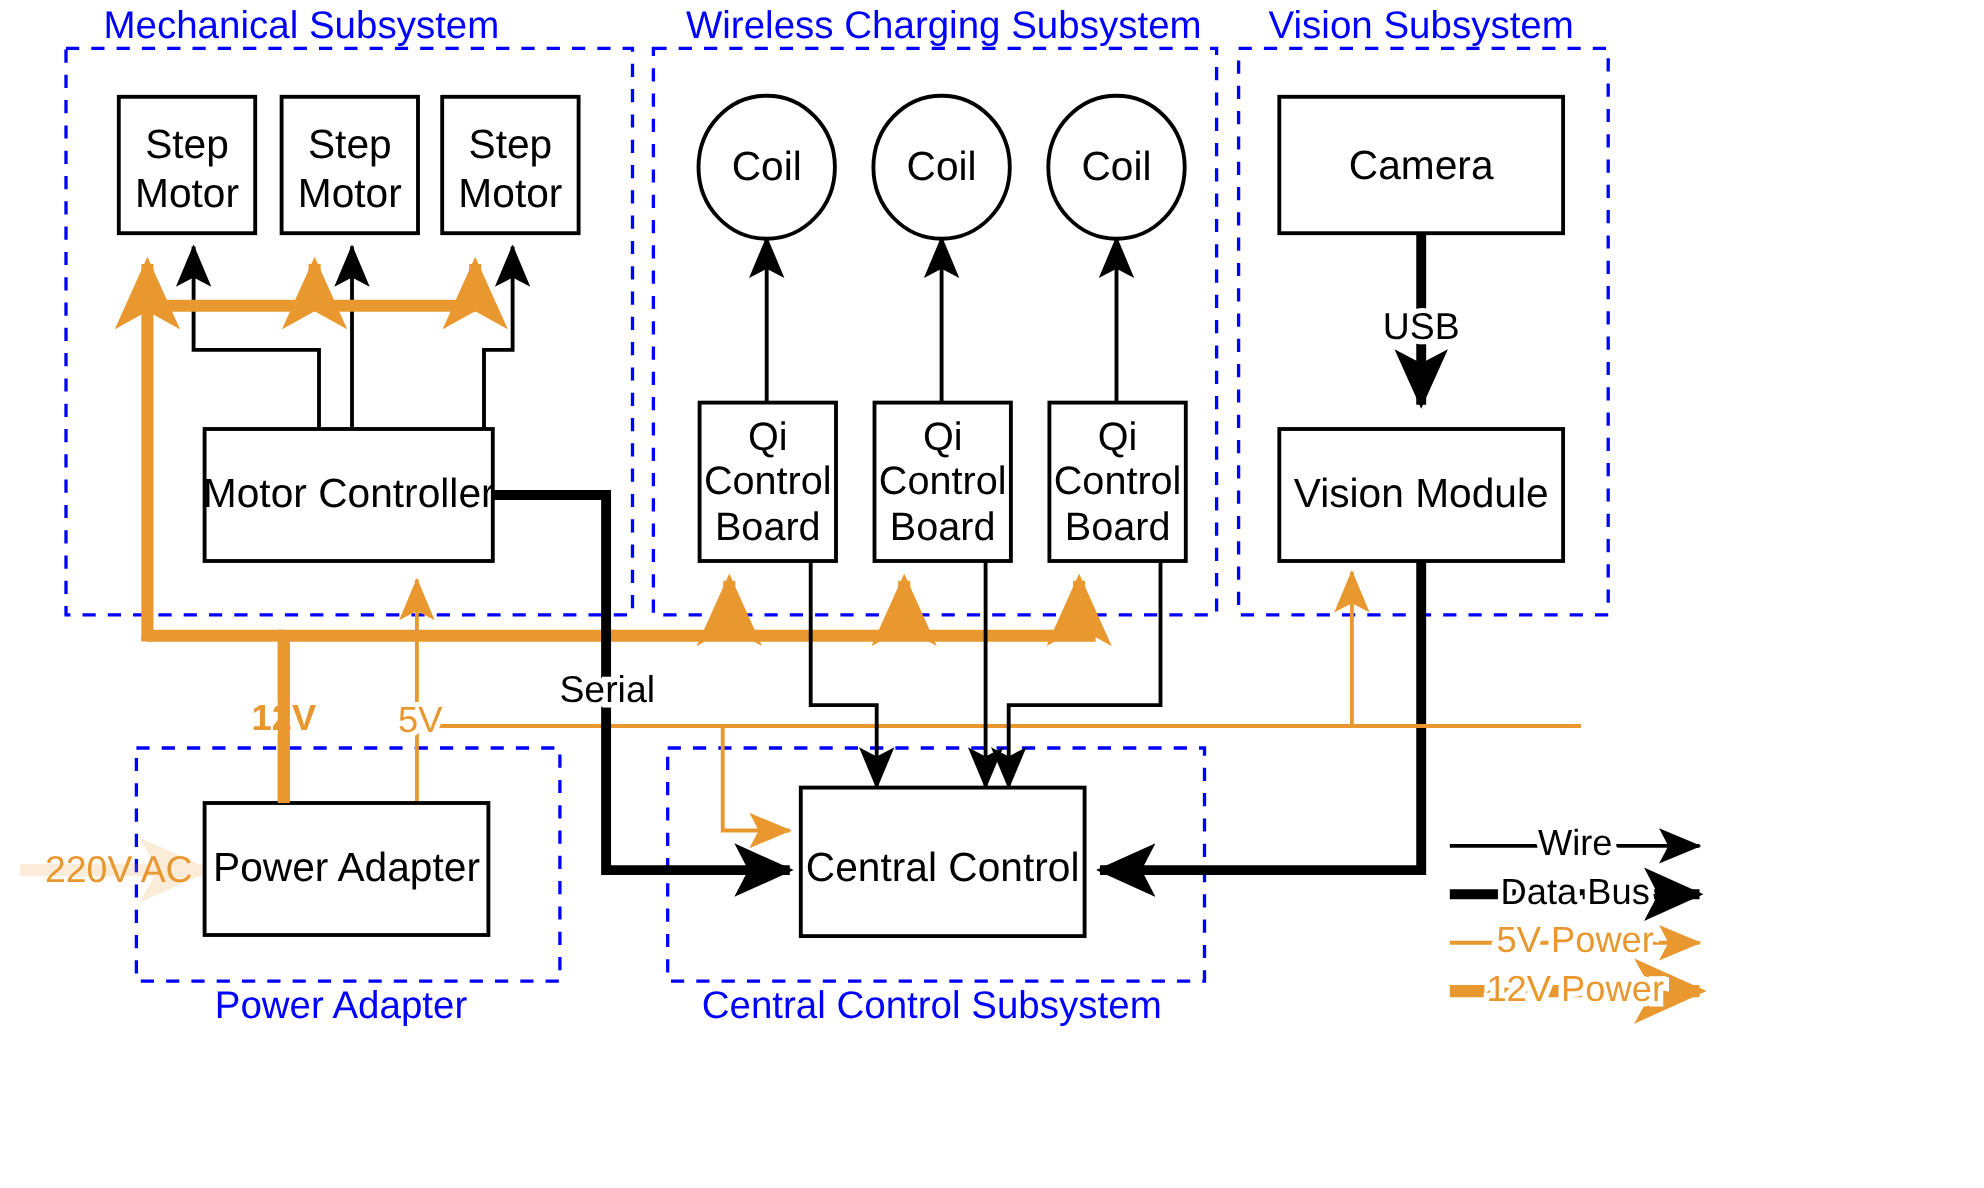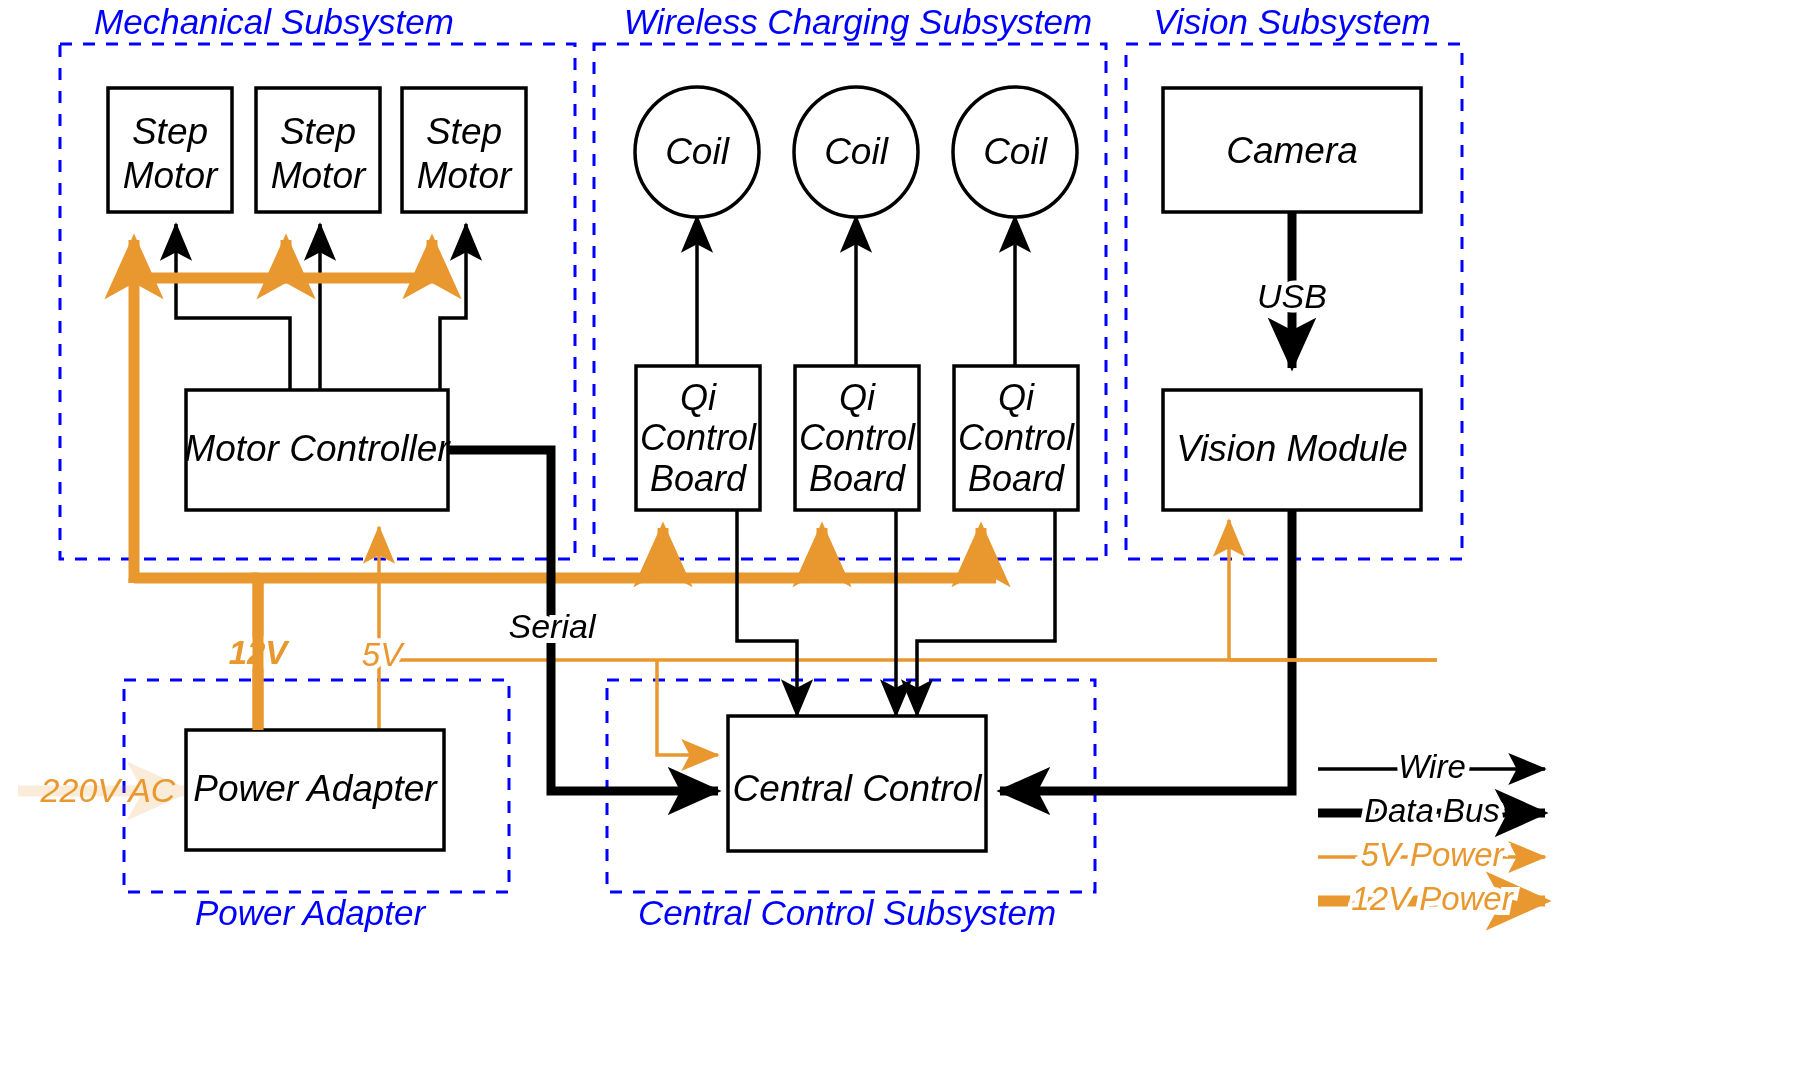--- a/index.html
+++ b/index.html
@@ -7,21 +7,20 @@
     margin: 0; padding: 0;
     background: #ffffff;
     font-family: "Liberation Sans", sans-serif;
   }
   #stage {
     position: relative;
     width: 1804px;
     height: 1080px;
     background: #ffffff;
     overflow: hidden;
-    font-style: italic;
   }
   #svgroot {
     position: absolute;
     left: 0; top: 0;
     width: 1804px;
     height: 1080px;
   }
   .node-label {
     font-family: "Liberation Sans", sans-serif;
     fill: #000000;

